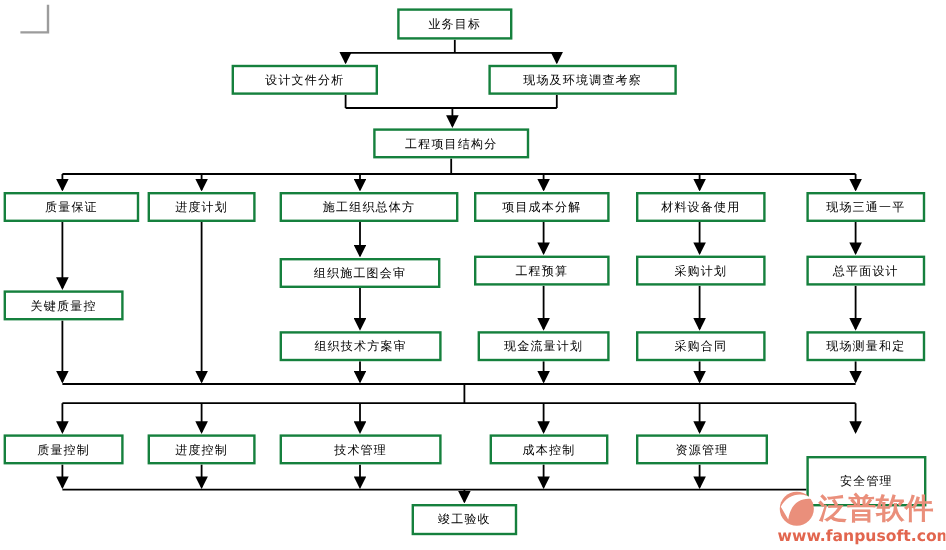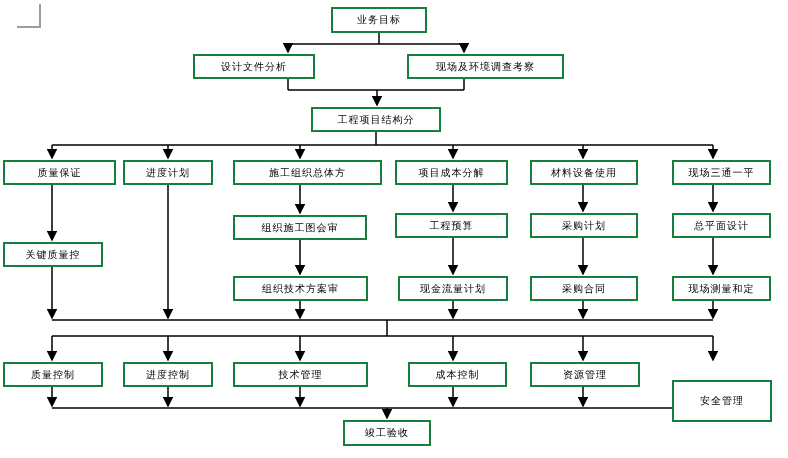--- a/index.html
+++ b/index.html
@@ -140,14 +140,24 @@
 
   <div class="node" style="left:3px;top:362px;width:100px;height:25px">质量控制</div>
   <div class="node" style="left:123px;top:362px;width:90px;height:25px">进度控制</div>
   <div class="node" style="left:233px;top:362px;width:135px;height:25px">技术管理</div>
   <div class="node" style="left:408px;top:362px;width:99px;height:25px">成本控制</div>
   <div class="node" style="left:530px;top:362px;width:110px;height:25px">资源管理</div>
   <div class="node" style="left:672px;top:380px;width:100px;height:42px">安全管理</div>
 
   <div class="node" style="left:343px;top:420px;width:88px;height:26px">竣工验收</div>
 
+  <div class="watermark">
+    <div class="wm-row">
+      <svg width="32" height="32" viewBox="0 0 36 36">
+        <circle cx="18" cy="18" r="16" fill="#ea8f7b"></circle>
+        <path d="M3 16 C9 4, 24 1, 33 9 C22 7, 12 13, 10 28 Z" fill="#ffffff"></path>
+      </svg>
+      <span class="wm-logo-text">泛普软件</span>
+    </div>
+    <div class="wm-url">www.fanpusoft.com</div>
+  </div>
 
 </div>
 
 </body></html>

